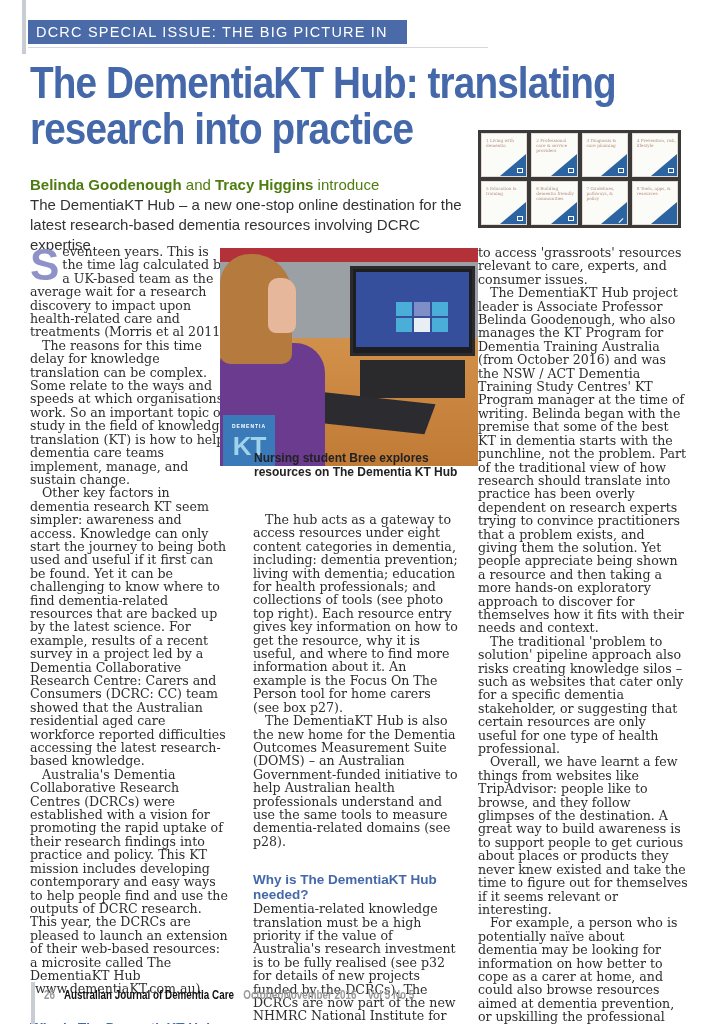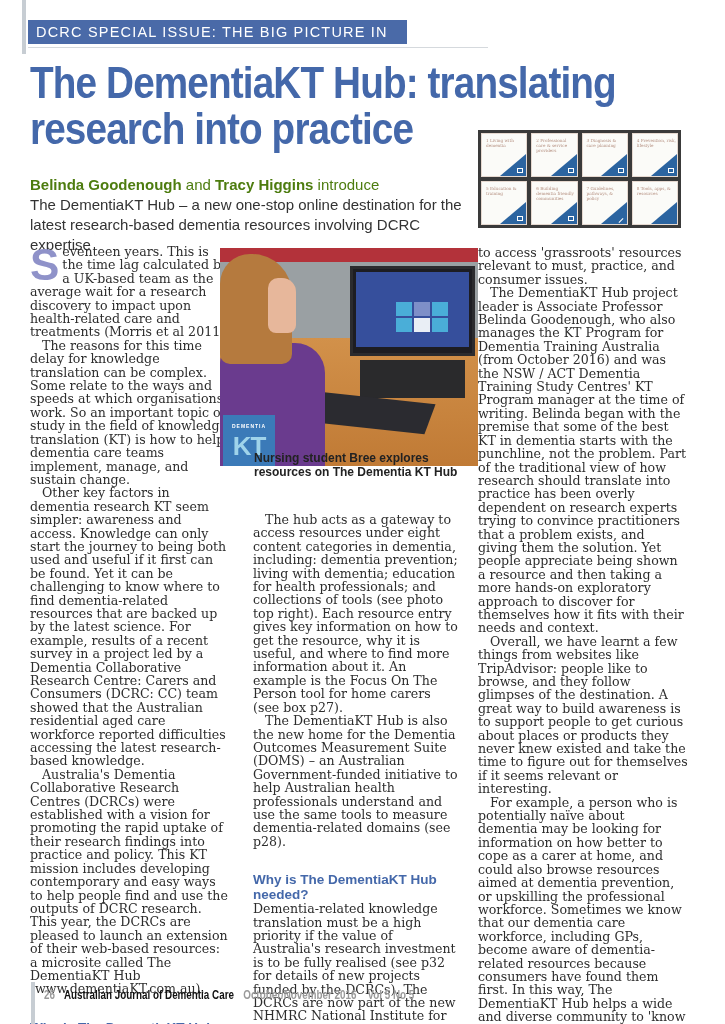--- a/index.html
+++ b/index.html
@@ -154,22 +154,23 @@
 <div class="caption">Nursing student Bree explores resources on The Dementia KT Hub</div>
 
 <div class="col col2">
   <p>The hub acts as a gateway to access resources under eight content categories in dementia, including: dementia prevention; living with dementia; education for health professionals; and collections of tools (see photo top right). Each resource entry gives key information on how to get the resource, why it is useful, and where to find more information about it. An example is the Focus On The Person tool for home carers (see box p27).</p>
   <p>The DementiaKT Hub is also the new home for the Dementia Outcomes Measurement Suite (DOMS) – an Australian Government-funded initiative to help Australian health professionals understand and use the same tools to measure dementia-related domains (see p28).</p>
   <div class="subhead">Why is The DementiaKT Hub needed?</div>
   <p class="noind">Dementia-related knowledge translation must be a high priority if the value of Australia's research investment is to be fully realised (see p32 for details of new projects funded by the DCRCs). The DCRCs are now part of the new NHMRC National Institute for Dementia Research (NNIDR). The DementiaKT Hub will complement the NNIDR's strategic directions for translational outcomes (eg at a policy level) by providing a gateway</p>
 </div>
 
 <div class="col col3">
-  <p class="noind">to access 'grassroots' resources relevant to must, practice, and consumer issues.</p>
+  <p class="noind">to access 'grassroots' resources relevant to care, experts, and consumer issues.</p>
   <p>The DementiaKT Hub project leader is Associate Professor Belinda Goodenough, who also manages the KT Program for Dementia Training Australia (from October 2016) and was the NSW / ACT Dementia Training Study Centres' KT Program manager at the time of writing. Belinda began with the premise that some of the best KT in dementia starts with the punchline, not the problem. Part of the traditional view of how research should translate into practice has been overly dependent on research experts trying to convince practitioners that a problem exists, and giving them the solution. Yet people appreciate being shown a resource and then taking a more hands-on exploratory approach to discover for themselves how it fits with their needs and context.</p>
+  <p>The traditional 'problem to solution' pipeline approach also risks creating knowledge silos – such as websites that cater only for a specific dementia stakeholder, or suggesting that certain resources are only useful for one type of health professional.</p>
   <p>Overall, we have learnt a few things from websites like TripAdvisor: people like to browse, and they follow glimpses of the destination. A great way to build awareness is to support people to get curious about places or products they never knew existed and take the time to figure out for themselves if it seems relevant or interesting.</p>
   <p>For example, a person who is potentially naïve about dementia may be looking for information on how better to cope as a carer at home, and could also browse resources aimed at dementia prevention, or upskilling the professional workforce. Sometimes we know that our dementia care workforce, including GPs, become aware of dementia-related resources because consumers have found them first. In this way, The DementiaKT Hub helps a wide and diverse community to 'know what you don't know' and get</p>
 </div>
 
 <div class="left-rule-bottom"></div>
 <div class="footer">
   <span class="pg">26</span>
   <span class="jn">Australian Journal of Dementia Care</span>
   <span class="dt">October/November 2016</span>
   <span class="vol">Vol 5 No 5</span>

